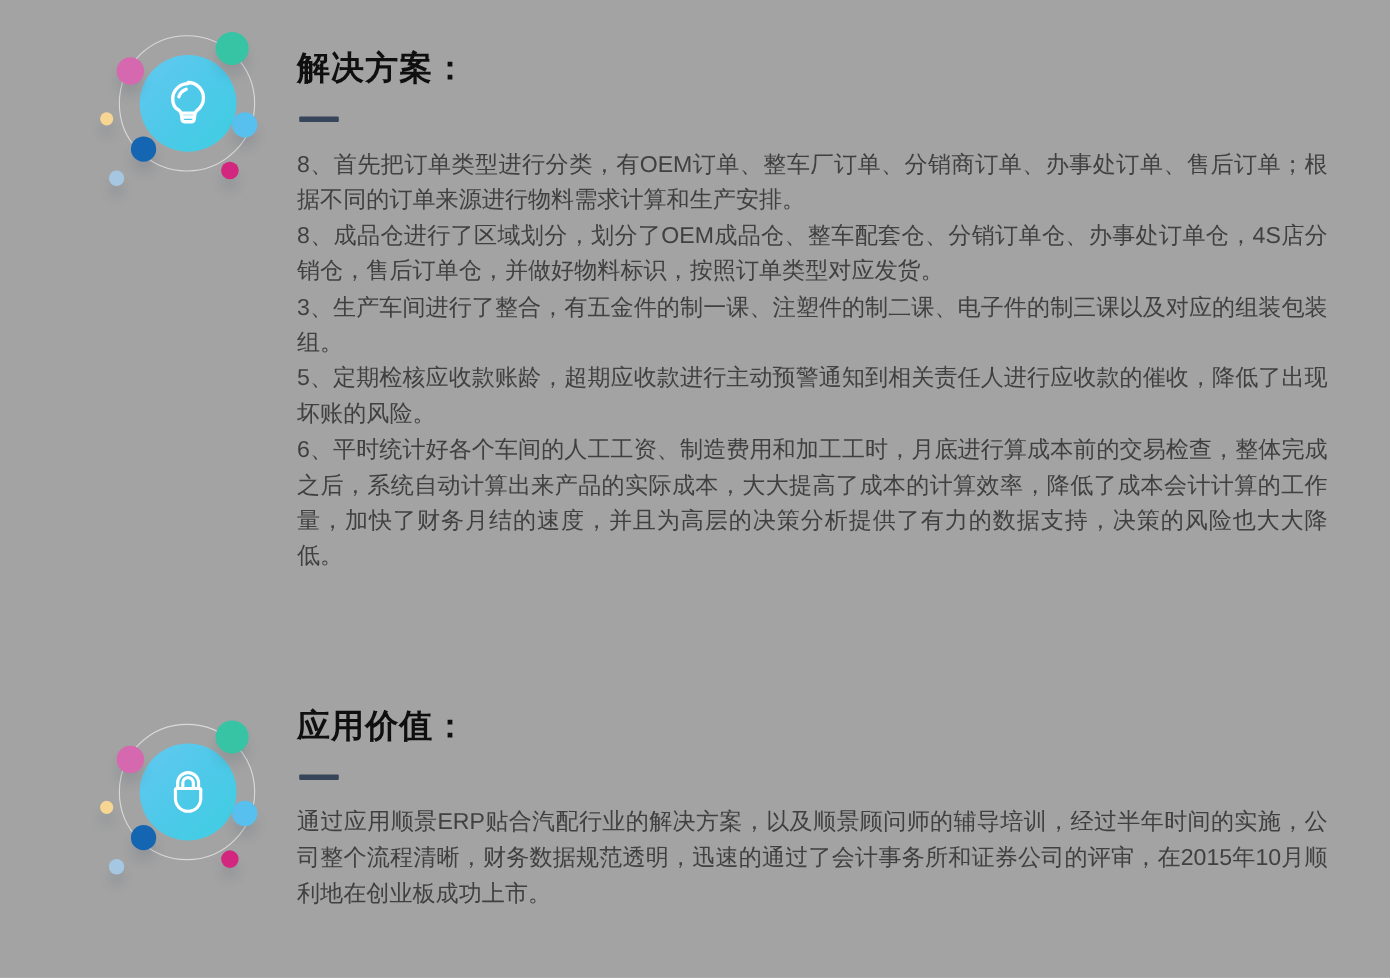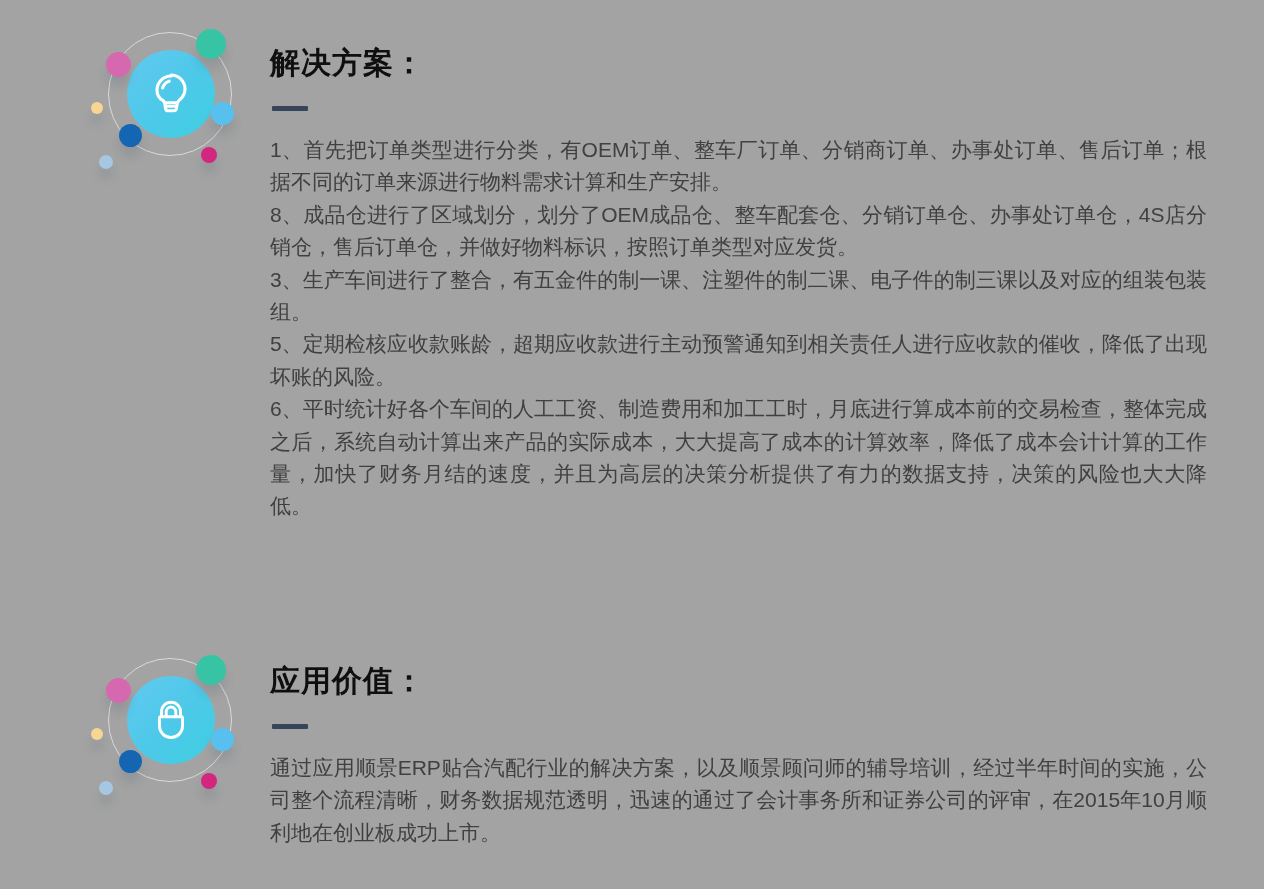--- a/index.html
+++ b/index.html
@@ -37,21 +37,21 @@
   .dot.pink      { left: 18px;  top: 30px;  width: 25px; height: 25px; background: #d668b0; }
   .dot.yellow    { left: 3px;   top: 80px;  width: 12px; height: 12px; background: #f7d592; }
   .dot.darkblue  { left: 31px;  top: 102px; width: 23px; height: 23px; background: #1566b2; }
   .dot.skyblue   { left: 123px; top: 80px;  width: 23px; height: 23px; background: #57c0ee; }
   .dot.paleblue  { left: 11px;  top: 133px; width: 14px; height: 14px; background: #a5c7e2; }
   .dot.magenta   { left: 113px; top: 125px; width: 16px; height: 16px; background: #d2267f; }
 
   
   .content { position: absolute; left: 270px; width: 937px; }
   #content-1 { top: 46px; }
-  #content-2 { top: 664px; }
+  #content-2 { top: 644px; }
 
   .title {
     margin: 0;
     font-size: 30px; line-height: 34px;
     font-weight: 700; letter-spacing: 1px;
     color: #0f0f0f;
   }
   .dash {
     width: 36px; height: 5px;
     background: #37455a; border-radius: 1px;
@@ -87,21 +87,21 @@
     <span class="dot darkblue"></span>
     <span class="dot skyblue"></span>
     <span class="dot paleblue"></span>
     <span class="dot magenta"></span>
   </div>
 
   <div class="content" id="content-1">
     <h2 class="title">解决方案：</h2>
     <div class="dash"></div>
     <div class="body-text">
-      <p>1、首先把订单类型进行分类，有OEM订单、整车厂订单、分销商订单、办事处订单、售后订单；根据不同的订单来源进行物料需求计算和生产安排。</p>
+      <p>8、首先把订单类型进行分类，有OEM订单、整车厂订单、分销商订单、办事处订单、售后订单；根据不同的订单来源进行物料需求计算和生产安排。</p>
       <p>8、成品仓进行了区域划分，划分了OEM成品仓、整车配套仓、分销订单仓、办事处订单仓，4S店分销仓，售后订单仓，并做好物料标识，按照订单类型对应发货。</p>
       <p>3、生产车间进行了整合，有五金件的制一课、注塑件的制二课、电子件的制三课以及对应的组装包装组。</p>
       <p>5、定期检核应收款账龄，超期应收款进行主动预警通知到相关责任人进行应收款的催收，降低了出现坏账的风险。</p>
       <p>6、平时统计好各个车间的人工工资、制造费用和加工工时，月底进行算成本前的交易检查，整体完成之后，系统自动计算出来产品的实际成本，大大提高了成本的计算效率，降低了成本会计计算的工作量，加快了财务月结的速度，并且为高层的决策分析提供了有力的数据支持，决策的风险也大大降低。</p>
     </div>
   </div>
 
   <div class="icon-group" id="icon-group-2">
     <div class="ring"></div>
     <div class="disc">

